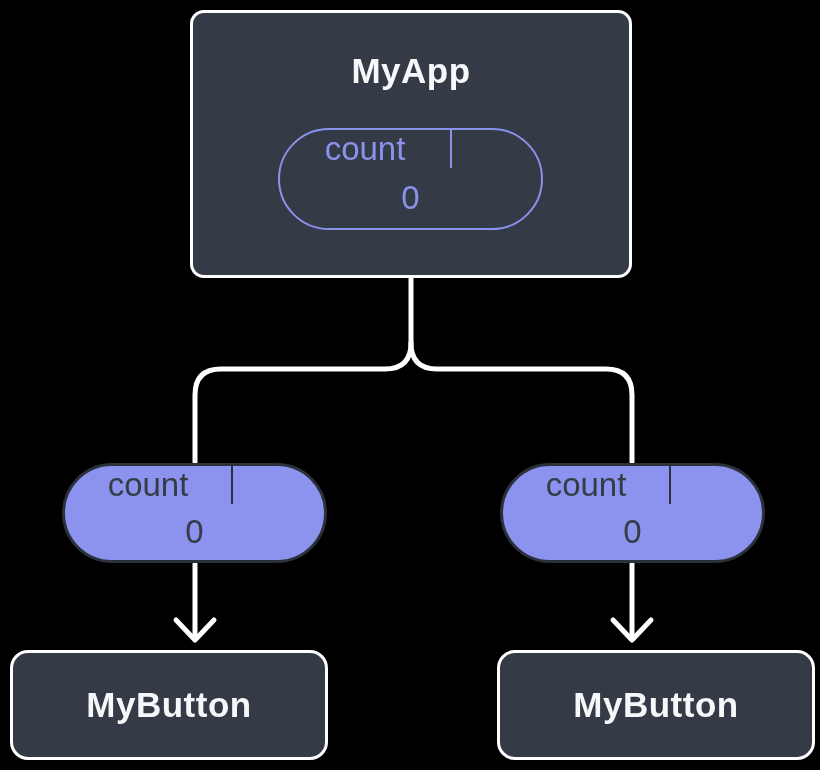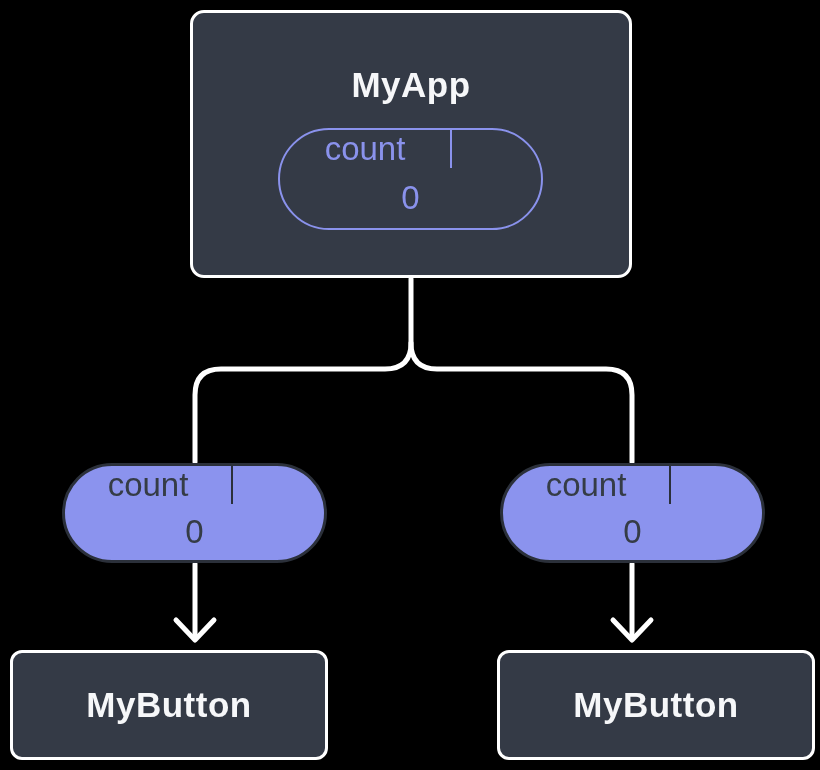--- a/index.html
+++ b/index.html
@@ -44,31 +44,31 @@
     border: 3px solid var(--node-border);
     color: var(--node-text);
   }
   .node.root {
     left: 190px; top: 10px;
     width: 442px; height: 268px;
     border-radius: 14px;
   }
   .node-title {
     position: absolute;
-    left: 0; top: 51px;
+    left: 0; top: 37px;
     width: 100%;
     text-align: center;
     font-size: 35px;
     line-height: 42px;
     font-weight: 700;
     letter-spacing: 0.5px;
   }
   .node.child {
     width: 318px; height: 110px;
-    border-radius: 12px;
+    border-radius: 18px;
     display: flex;
     align-items: center;
     justify-content: center;
     font-size: 35px;
     font-weight: 700;
     letter-spacing: 0.5px;
   }
   .node.child.left  { left: 10px;  top: 650px; }
   .node.child.right { left: 497px; top: 650px; }
 

